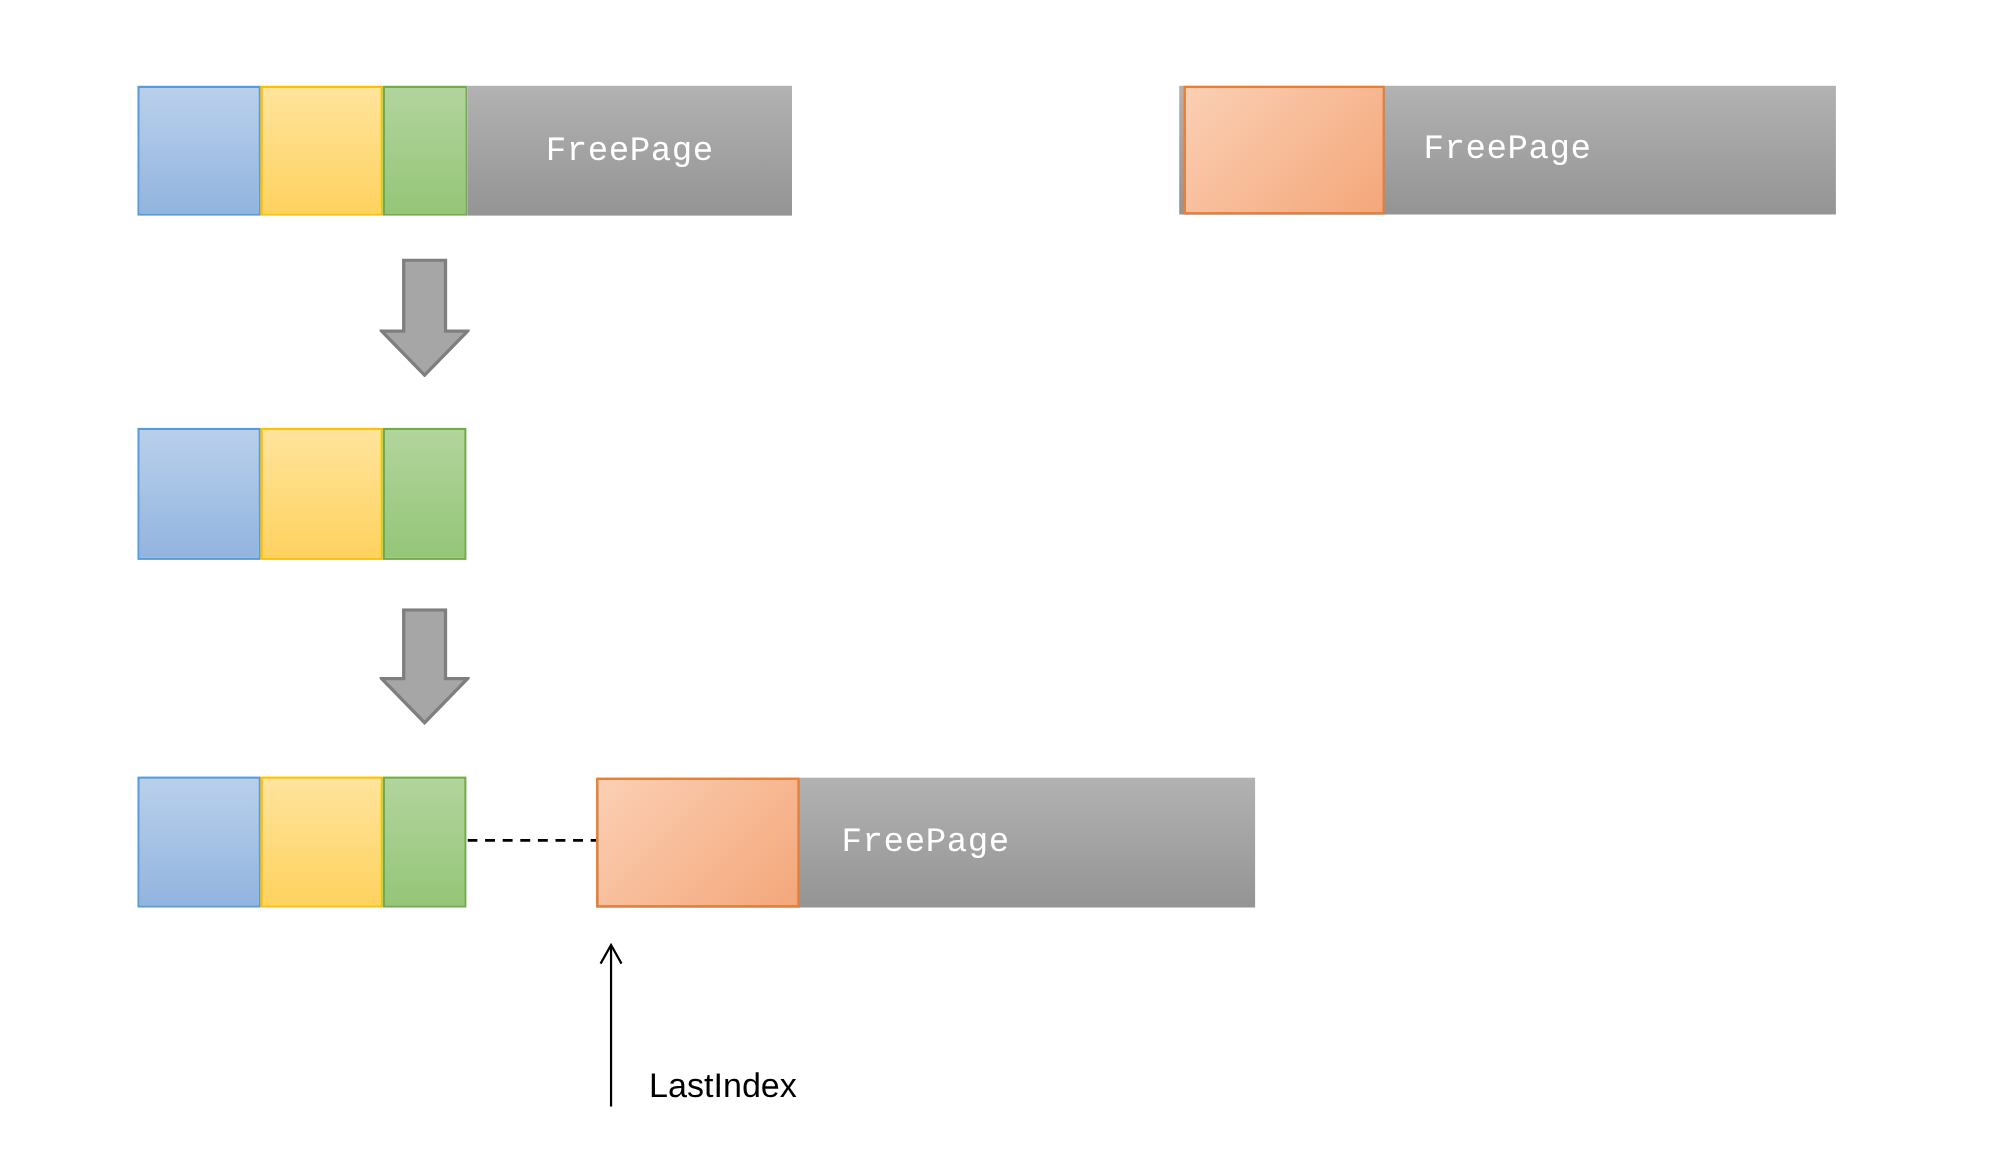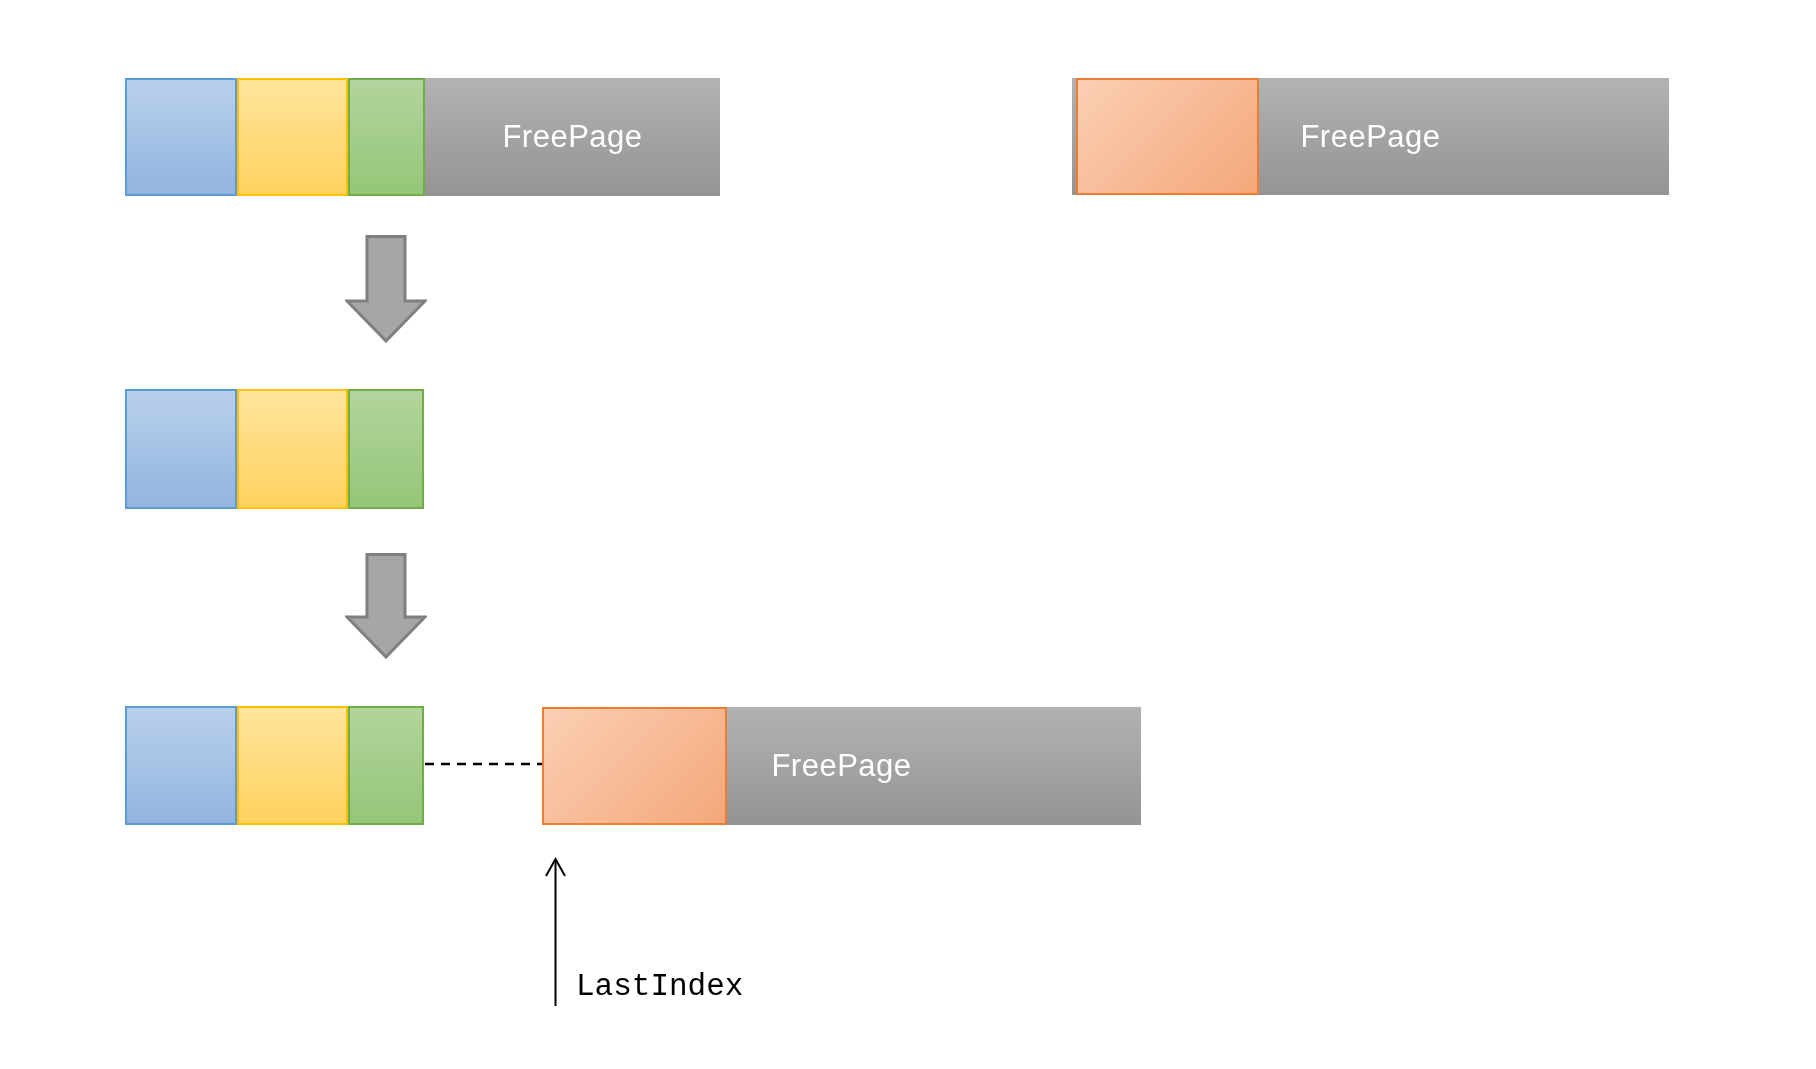--- a/index.html
+++ b/index.html
@@ -35,20 +35,21 @@
     background: linear-gradient(135deg, var(--orange_fill_top), var(--orange_fill_bottom));
     border-color: var(--orange_border);
   }
 
   
   .graybar {
     background: linear-gradient(to bottom, var(--gray_fill_top), var(--gray_fill_bottom));
     display: flex;
     align-items: center;
     justify-content: center;
+    font-family: Liberation Mono, monospace;
   }
   .freepage-text {
     color: var(--freepage_text);
     font-size: 31px;
     letter-spacing: 0.5px;
     user-select: none;
   }
 
   
   .block-arrow path {
@@ -111,15 +112,15 @@
 
   <div class="abs graybar" style="left:542px; top:707px; width:599px; height:118px;">
     <span class="freepage-text">FreePage</span>
     <div class="abs block orange" style="left:0; top:0; width:185px; height:118px;"></div>
   </div>
 
   <svg class="abs thin-line" style="left:540px; top:850px;" width="32" height="160" viewBox="0 0 32 160">
     <line x1="15.5" y1="156" x2="15.5" y2="10" stroke-width="2"></line>
     <polyline points="6,26 15.5,9 25,26" stroke-width="2"></polyline>
   </svg>
-  <div class="abs lastindex-label" style="left:576px; top:968px;font-family:Liberation Mono, monospace;">LastIndex</div>
+  <div class="abs lastindex-label" style="left:590px; top:968px;">LastIndex</div>
 
 </div>
 
 </body></html>

